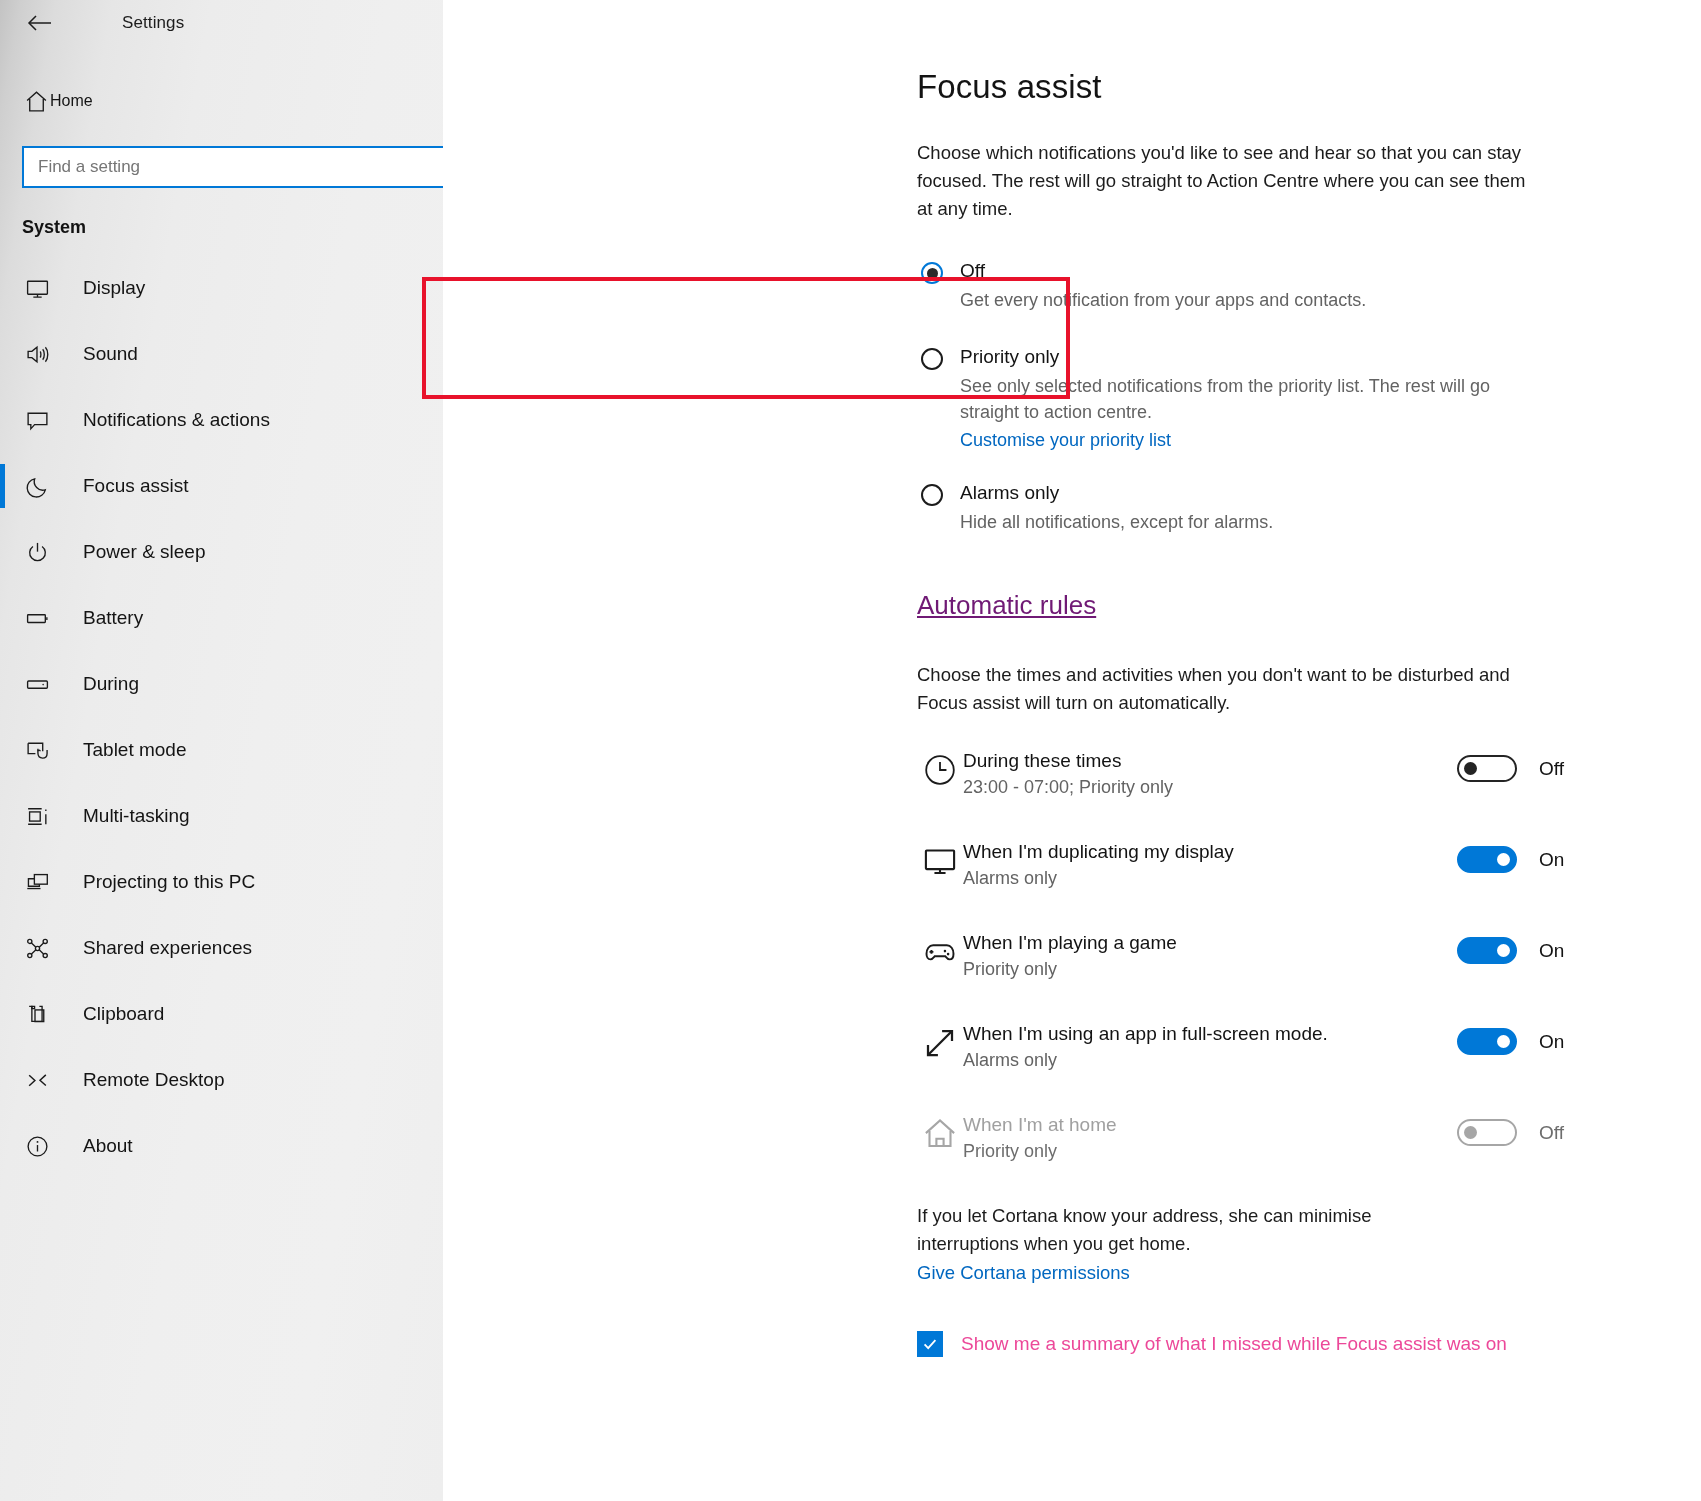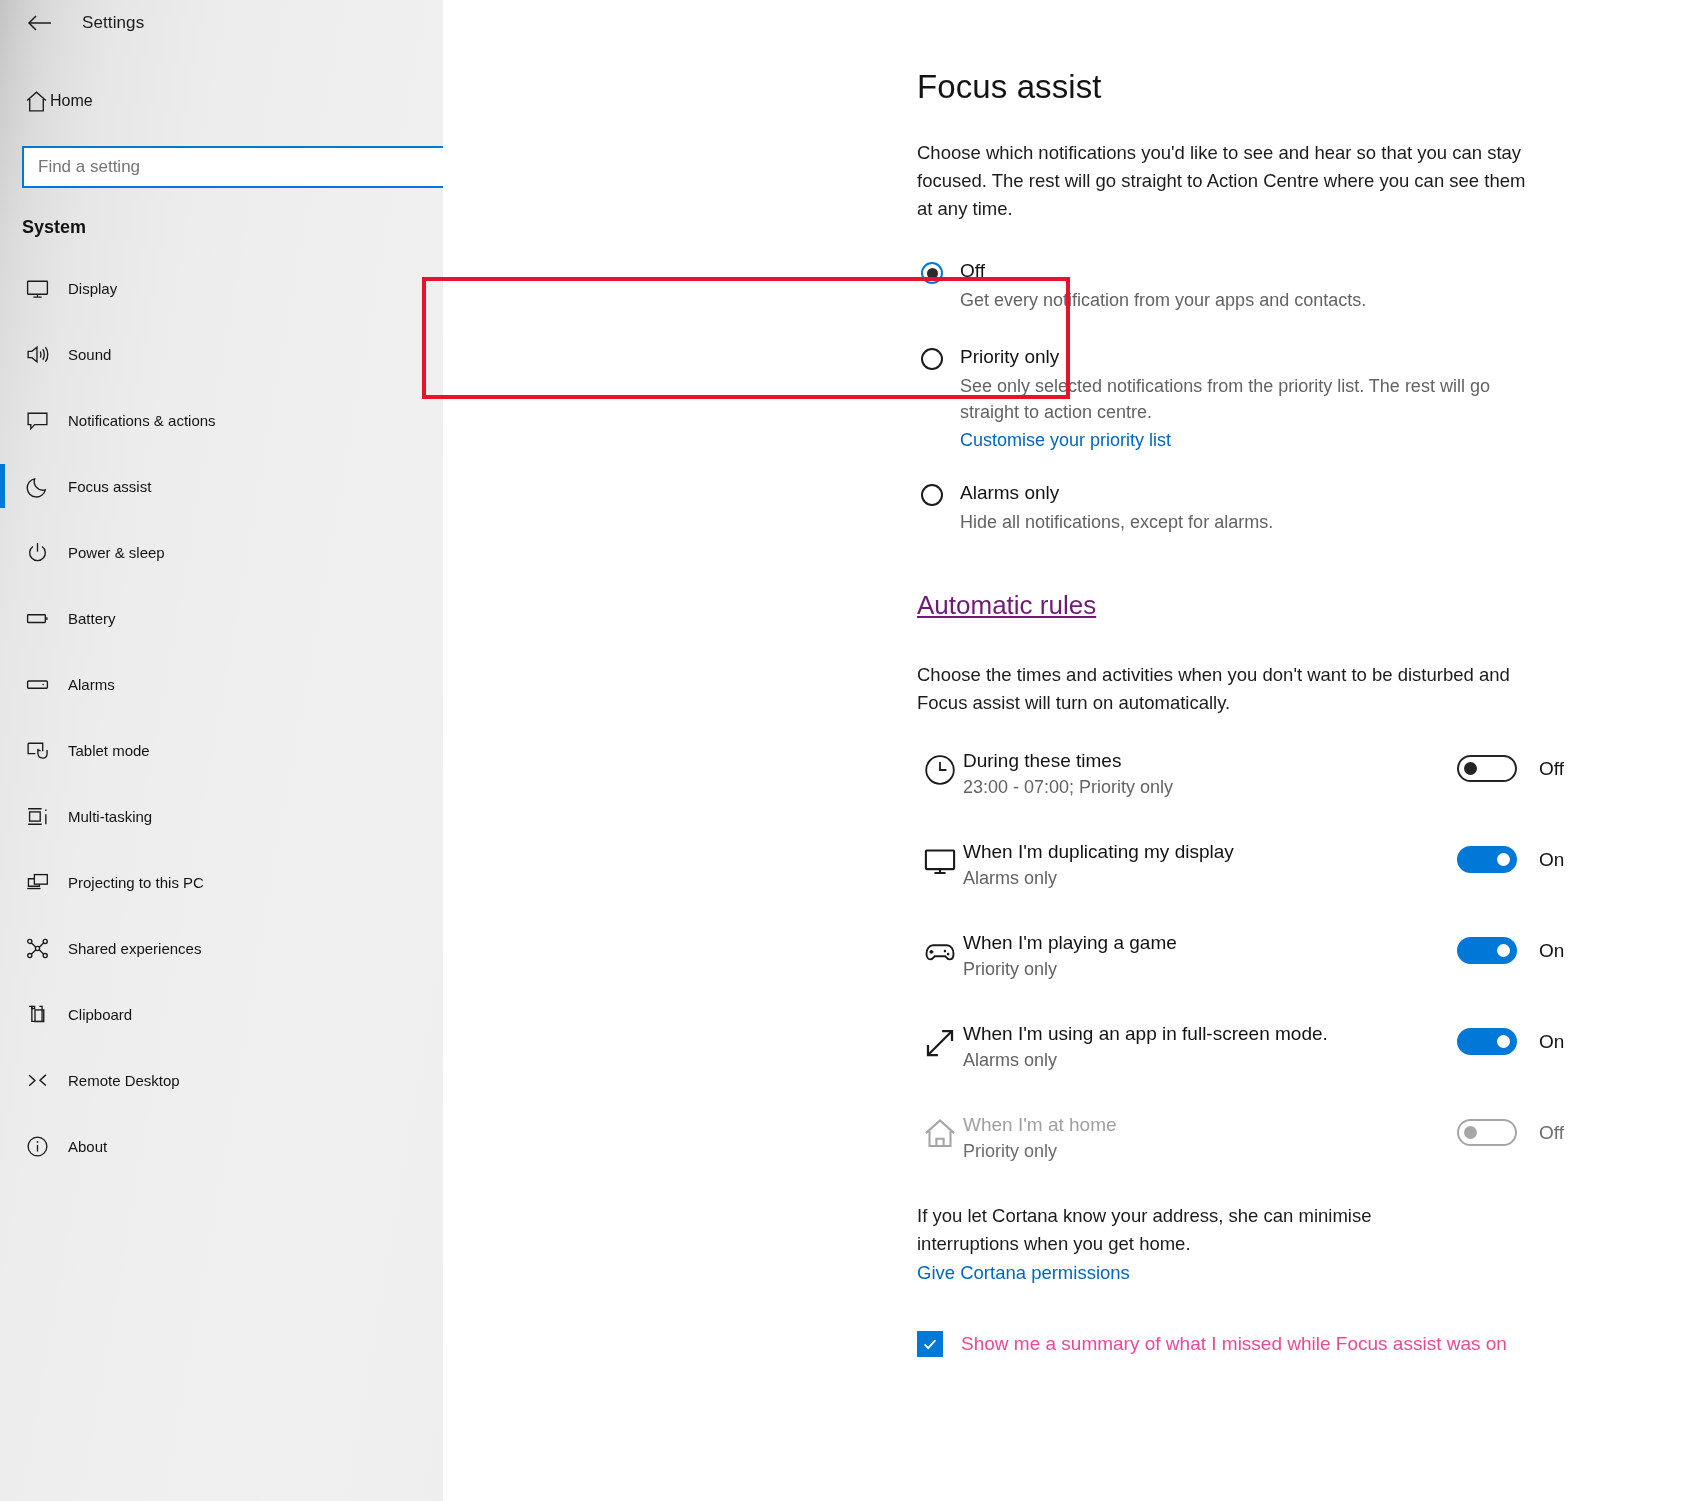--- a/index.html
+++ b/index.html
@@ -36,20 +36,21 @@
         #f0f0f0 78%,
         #eeeeee 100%);
     overflow: hidden;
   }
 
   .titlebar {
     height: 46px;
     display: flex;
     align-items: center;
     padding-left: 18px;
+    gap: 40px;
   }
   .back-btn {
     width: 44px;
     height: 38px;
     display: flex;
     align-items: center;
     justify-content: center;
     color: #1c1c1c;
   }
   .back-btn svg { display:block; }
@@ -124,22 +125,22 @@
   .nav-item .ic {
     width: 30px;
     height: 30px;
     display: flex;
     align-items: center;
     justify-content: center;
     color: #1b1b1b;
     flex: 0 0 30px;
   }
   .nav-item .lbl {
-    margin-left: 16px;
-    font-size: 15px;
+    margin-left: 31px;
+    font-size: 19px;
     color: #141414;
     white-space: nowrap;
   }
   .nav-item.selected::before {
     content: "";
     position: absolute;
     left: 0;
     top: 11px;
     bottom: 11px;
     width: 5px;
@@ -456,21 +457,21 @@
         <span class="lbl">Battery</span>
       </div>
 
       <div class="nav-item">
         <span class="ic">
           <svg width="25" height="25" viewBox="0 0 24 24" fill="none" stroke="currentColor" stroke-width="1.3">
             <rect x="2.5" y="8.6" width="19" height="7" rx="1"></rect>
               <circle cx="17.4" cy="12.1" r=".75" fill="currentColor" stroke="none"></circle>
           </svg>
         </span>
-        <span class="lbl">Alarms</span>
+        <span class="lbl">During</span>
       </div>
 
       <div class="nav-item">
         <span class="ic">
           <svg width="25" height="25" viewBox="0 0 24 24" fill="none" stroke="currentColor" stroke-width="1.3">
             <path d="M3 5h14v7.6"></path>
               <path d="M3 5v10h7"></path>
             <path d="M12.4 10.2v4.3c0 2.9 1.9 4.8 4.5 4.8s4.3-1.9 4.3-4.5v-3.2"></path>
             <path d="M12.4 12.6c0-1.3 2.2-1.3 2.2 0"></path>
           </svg>

